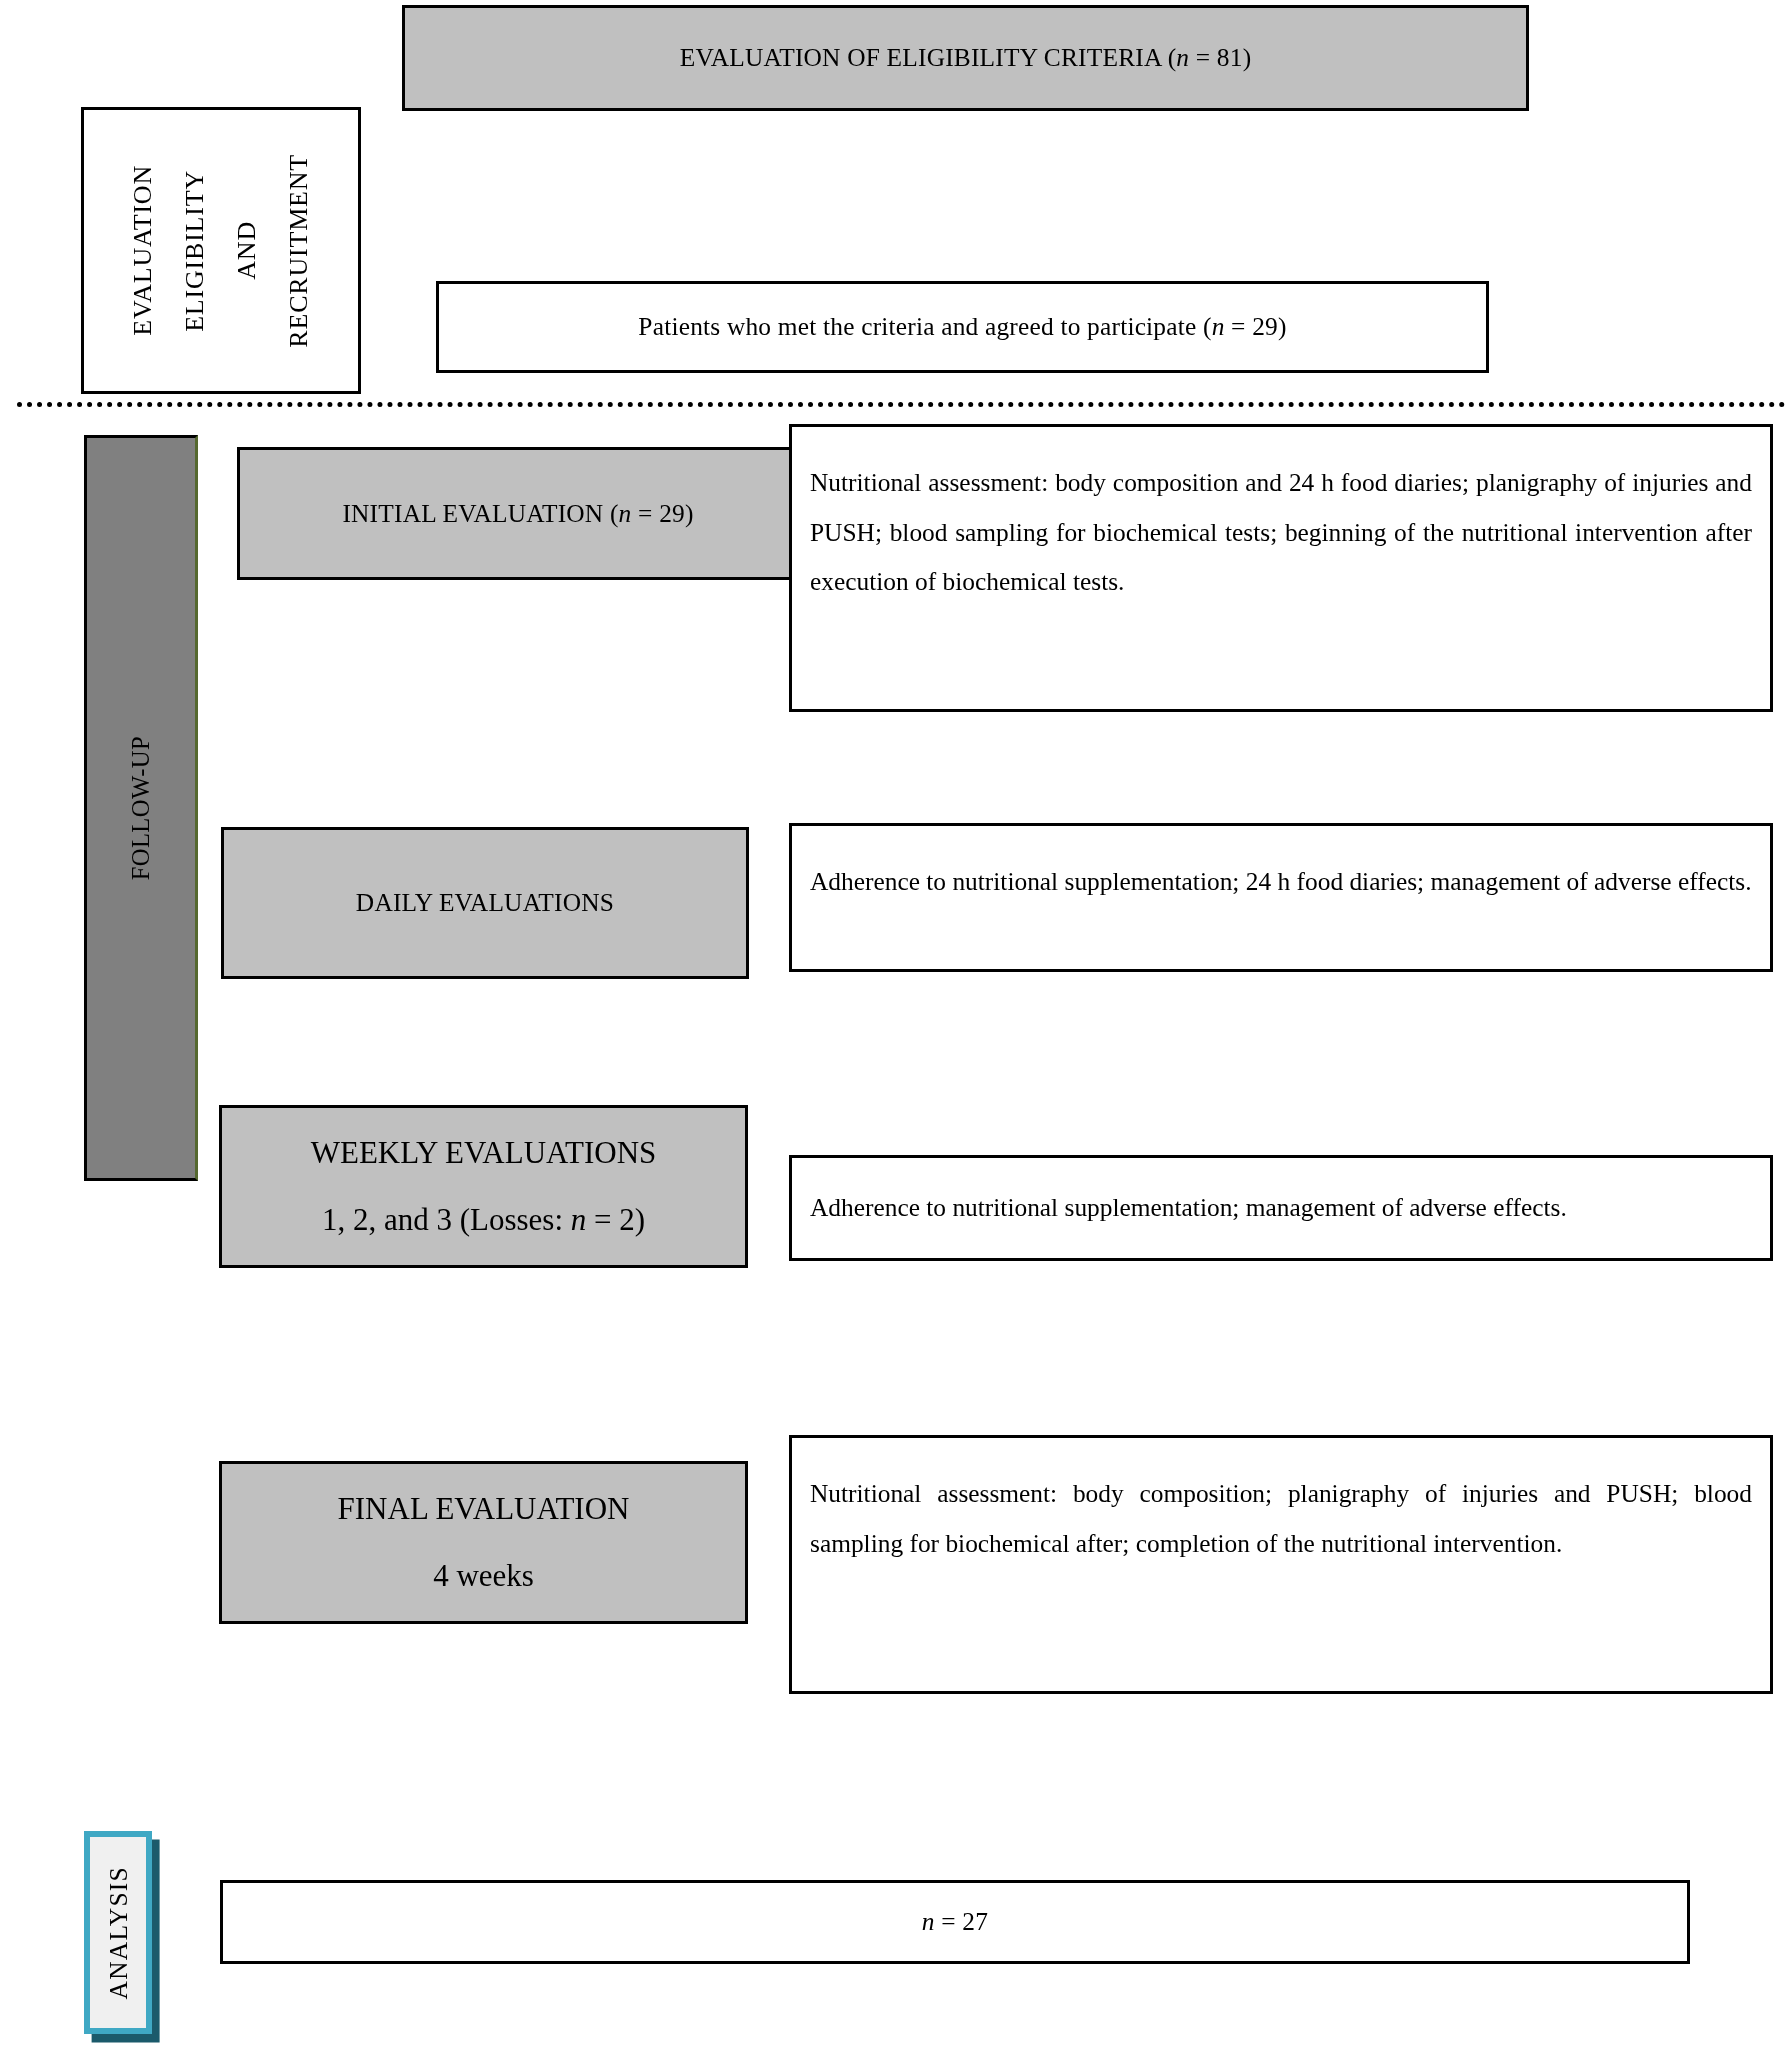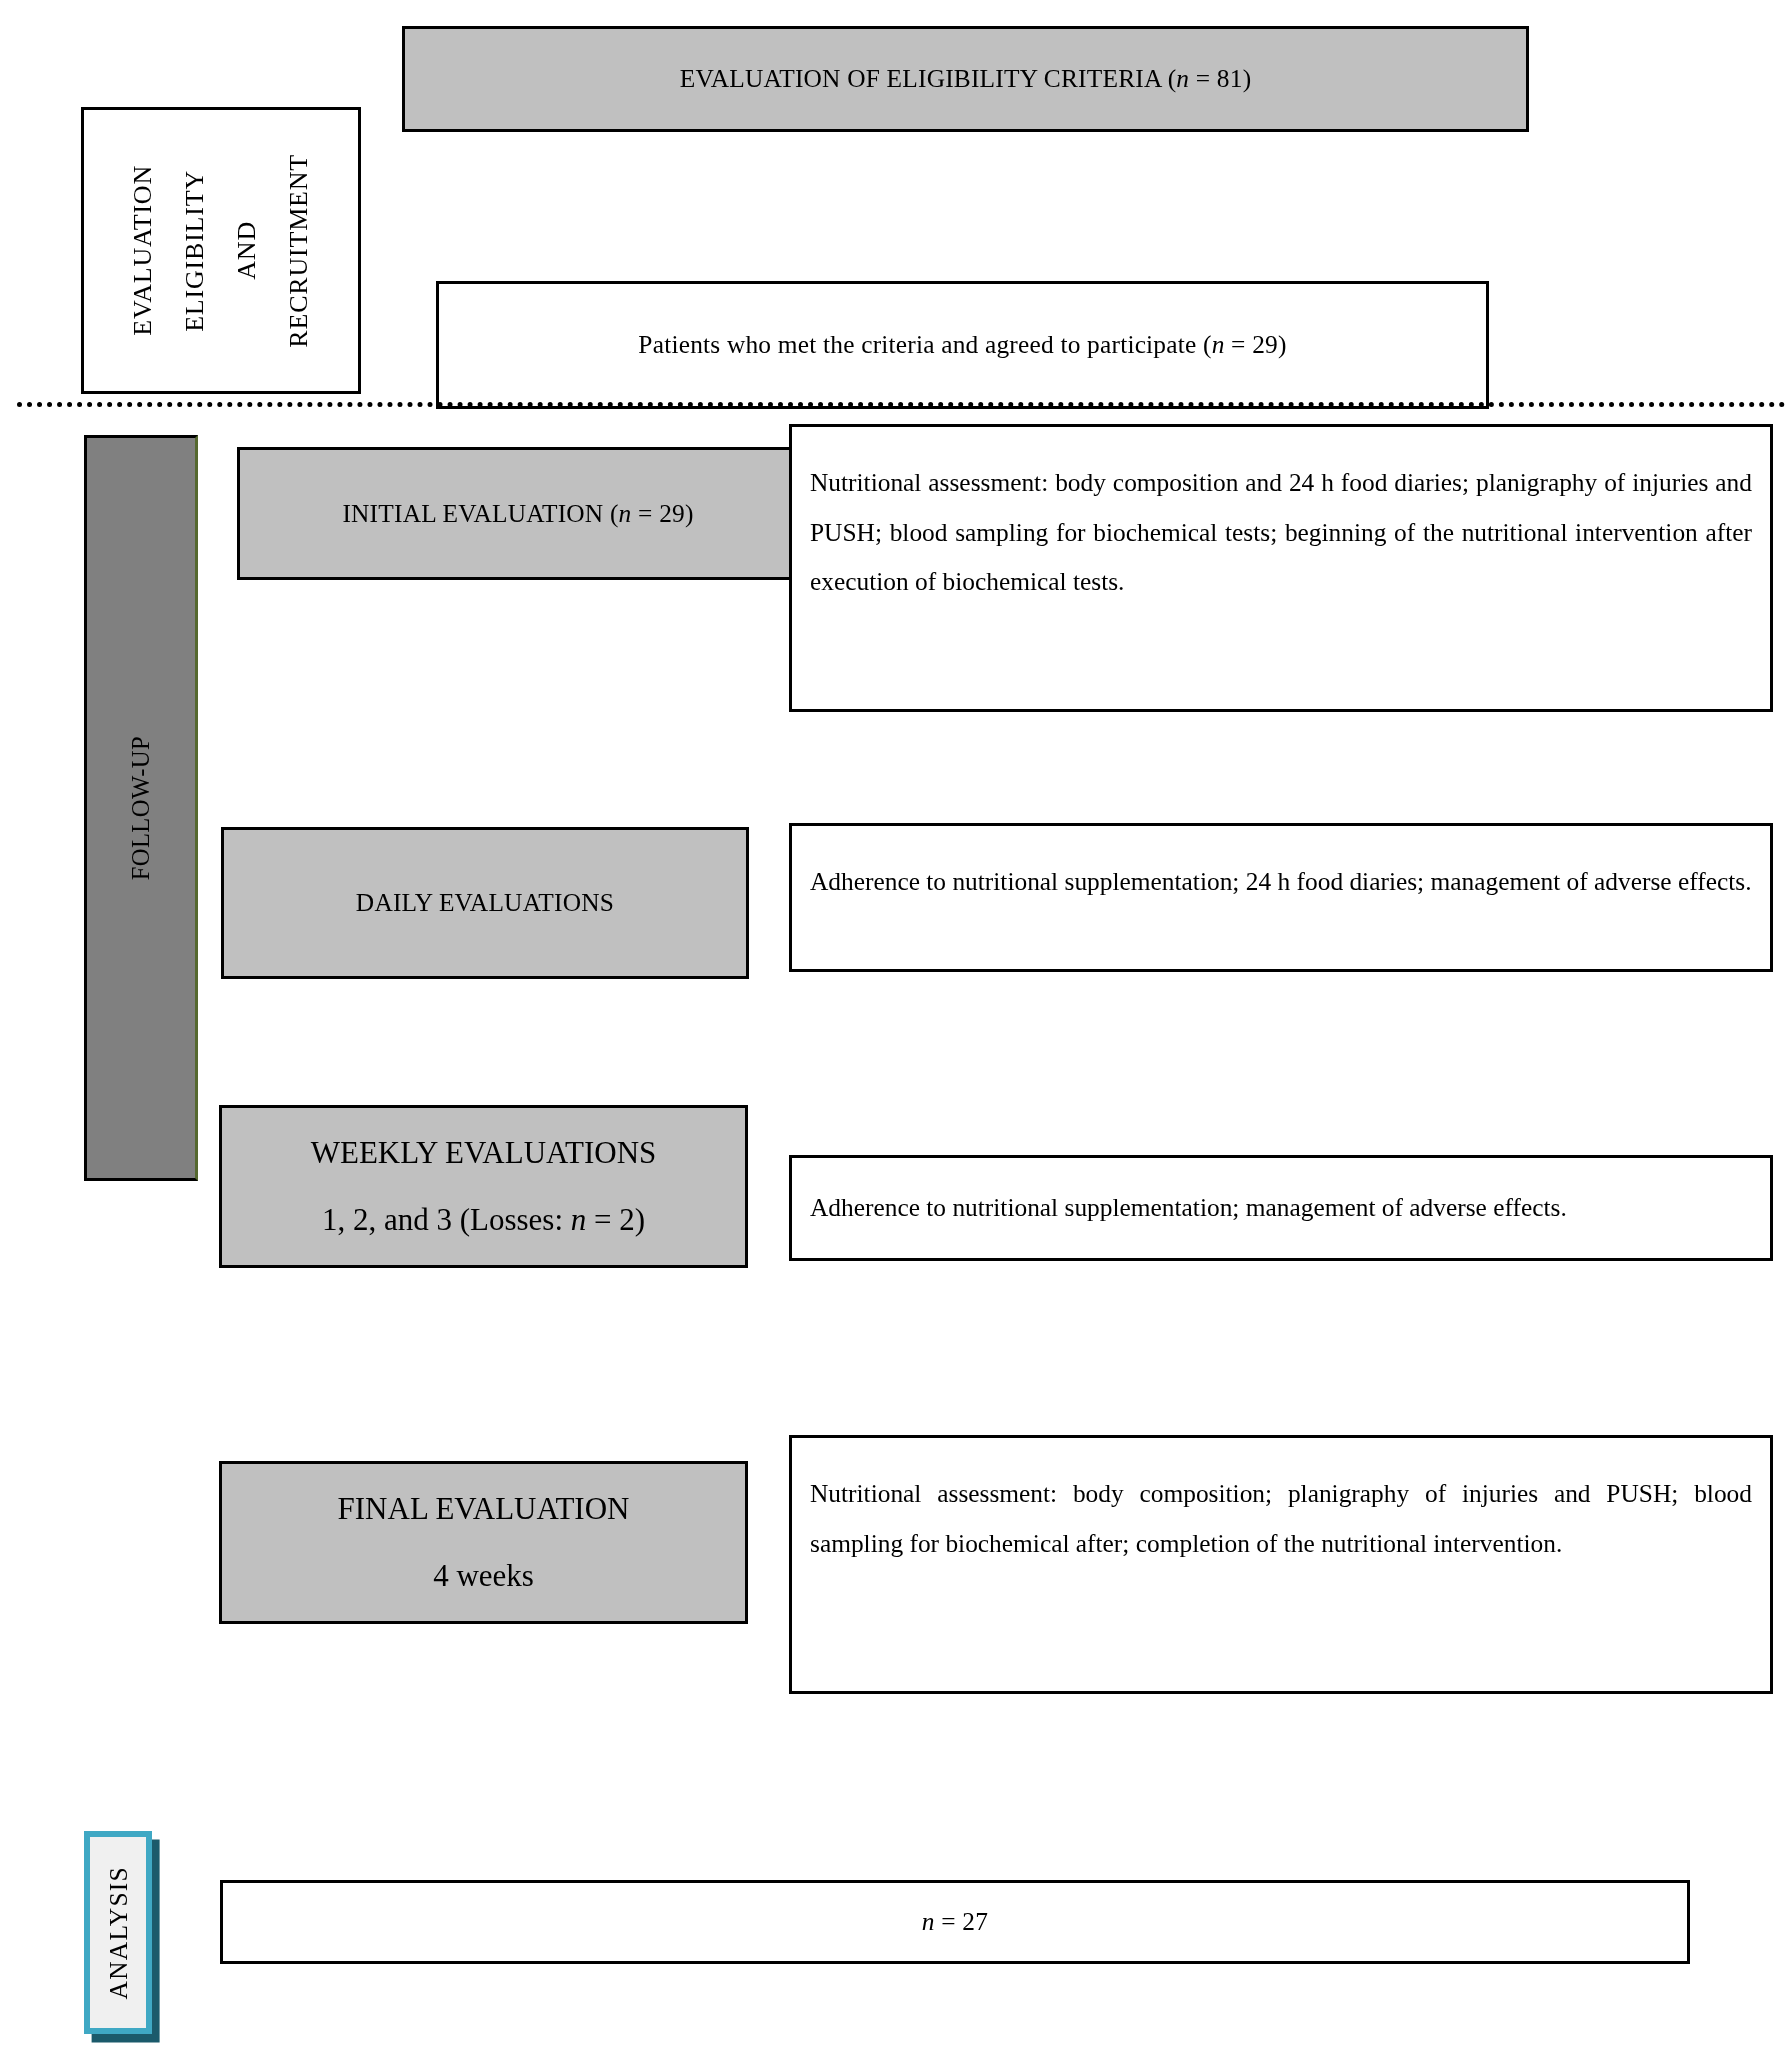--- a/index.html
+++ b/index.html
@@ -123,38 +123,38 @@
     position: absolute;
     height: 0;
     border-top: 5.5px dotted #000000;
   }
 </style>
 </head>
 <body>
 
 <div id="canvas">
 
-  <div class="box gray" style="left:402px; top:26px; width:1127px; height:106px;">
+  <div class="box gray" style="left:402px; top:5px; width:1127px; height:106px;">
     <span class="title-text">
       <span>EVALUATION OF ELIGIBILITY CRITERIA (</span><em class="ital">n</em><span> = 81)</span>
     </span>
   </div>
 
   <div class="side-label" style="left:81px; top:107px; width:280px; height:287px;">
     <div class="rot-wrap">
       <div class="rot-cols">
         <span class="rot-line">RECRUITMENT</span>
         <span class="rot-line">AND</span>
         <span class="rot-line">ELIGIBILITY</span>
         <span class="rot-line">EVALUATION</span>
       </div>
     </div>
   </div>
 
-  <div class="box white" style="left:436px; top:281px; width:1053px; height:128px;">
+  <div class="box white" style="left:436px; top:281px; width:1053px; height:92px;">
     <span class="title-text">
       <span>Patients who met the criteria and agreed to participate (</span><em class="ital">n</em><span> = 29)</span>
     </span>
   </div>
 
   <div class="divider" style="left:17px; top:402px; width:1769px;"></div>
 
   <div class="followup-bar" style="left:84px; top:435px; width:114px; height:746px;">
     <div class="rot-wrap">
       <span class="rot-line">FOLLOW-UP</span>

